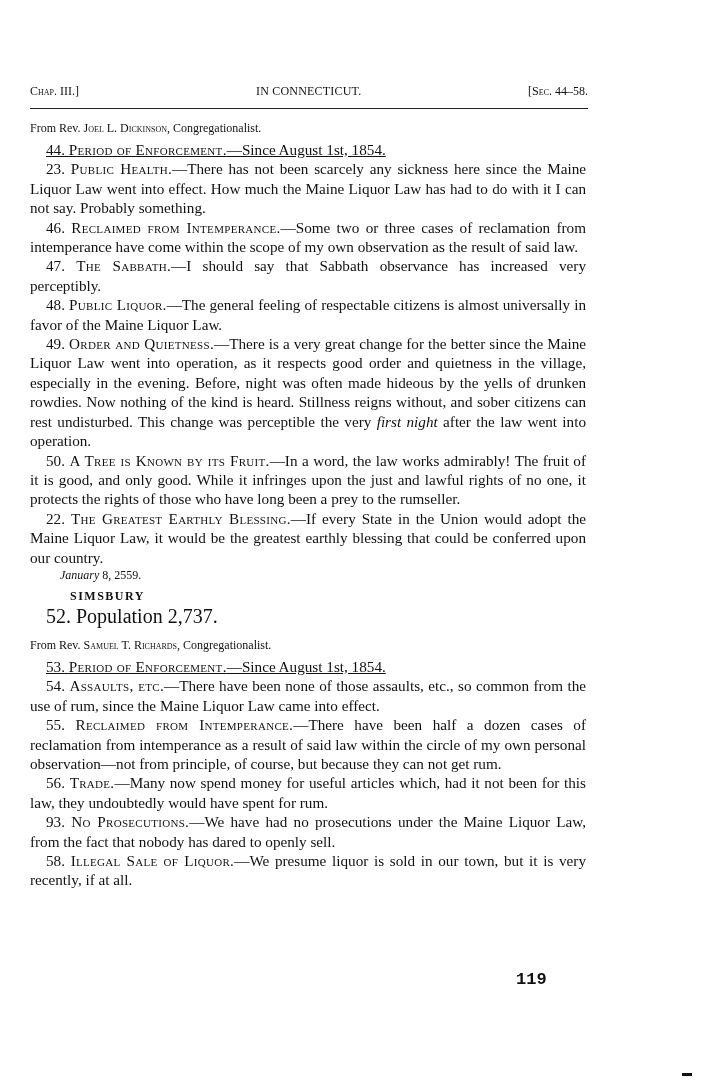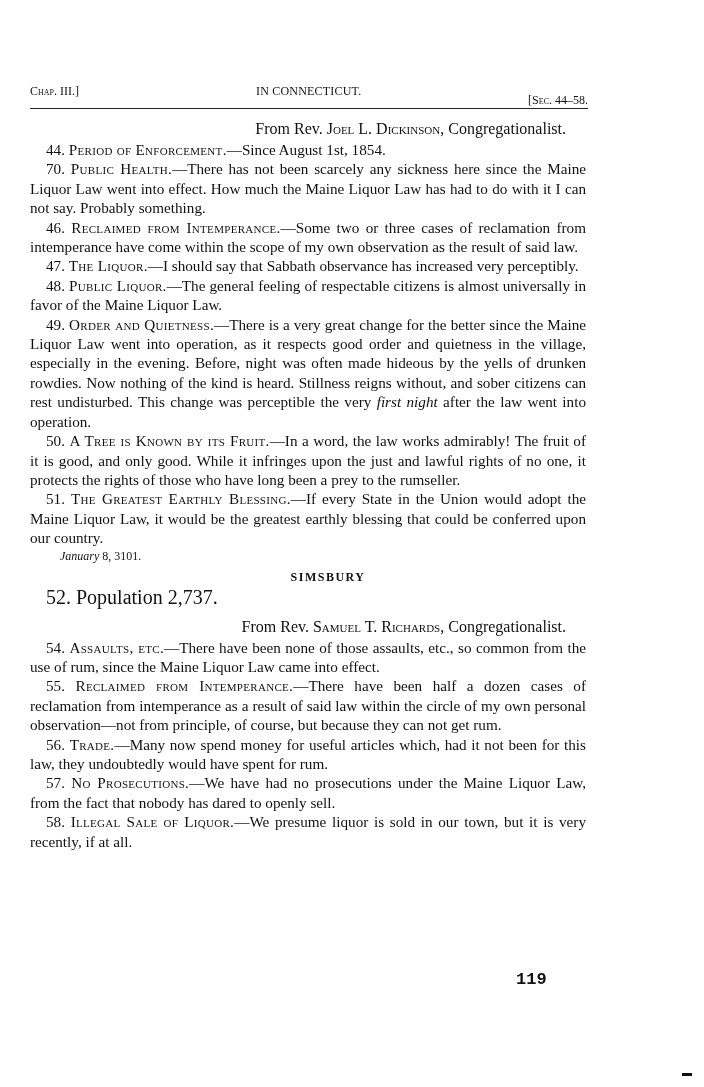--- a/index.html
+++ b/index.html
@@ -3,34 +3,34 @@
 <meta charset="utf-8">
 <style>
   html, body { margin: 0; padding: 0; background: #ffffff; }
   body { width: 704px; height: 1087px; position: relative; overflow: hidden;
          font-family: "Liberation Serif", "DejaVu Serif", serif; color: #111; }
   .page { position: absolute; left: 0; top: 0; width: 704px; height: 1087px; }
   .running-head { position: absolute; left: 30px; top: 84px; width: 558px; height: 20px;
                   font-size: 12px; text-decoration: underline; }
   .running-head .left { position: absolute; left: 0; top: 0; font-variant: small-caps; }
   .running-head .center { position: absolute; left: 226px; top: 0; letter-spacing: 0.2px; text-align: right; }
-  .running-head .right { position: absolute; right: 0; top: 9px; font-variant: small-caps; }
+  .running-head .right { position: absolute; right: 0; top: 0; font-variant: small-caps; }
   .head-rule { position: absolute; left: 30px; top: 108px; width: 558px; height: 0;
                border-top: 1.4px solid #222; }
   .text { position: absolute; left: 30px; top: 120px; width: 556px; font-size: 15.2px;
           line-height: 19.4px; text-align: justify; }
-  .attrib { text-align: right; font-size: 16px; line-height: 17px; margin: 0 0 3px 0;
+  .attrib { text-align: left; font-size: 12px; line-height: 17px; margin: 0 0 3px 0;
             padding-right: 20px; }
   .attrib .sc { font-variant: small-caps; }
   .para { margin: 0; text-indent: 16px; }
   .para .heading { font-variant: small-caps; letter-spacing: 0.3px; }
-  .para.single { text-align: left; }
+  .para.single { text-align: left; text-decoration: underline; }
   .date { font-size: 12px; line-height: 16px; margin: 0 0 0 8px; }
   .date i { font-style: italic; margin-left: 22px; }
-  .town { text-align: center; font-size: 12px; letter-spacing: 1.5px; font-weight: bold;
+  .town { text-align: left; font-size: 12px; letter-spacing: 1.5px; font-weight: bold;
           line-height: 18px; margin: 4px 0 0 40px; }
   .population { font-size: 20px; line-height: 22px; margin: 0 0 10px 16px; }
   .folio { position: absolute; left: 516px; top: 970px; font-size: 17px; font-weight: bold; font-family: Liberation Mono, monospace; }
   .mark { position: absolute; left: 682px; top: 1073px; width: 10px; height: 3px; background: #111; }
 </style>
 </head>
 <body>
 
 <div class="page">
 
@@ -40,49 +40,50 @@
     <span class="right">[Sec. 44–58.</span>
   </div>
   <div class="head-rule"></div>
 
   <div class="text">
 
     <p class="attrib"><span>From Rev. </span><span class="sc">Joel L. Dickinson</span><span>, Congregationalist.</span></p>
 
     <p class="para single"><span>44.</span> <span class="heading">Period of Enforcement.</span><span>—Since August 1st, 1854.</span></p>
 
-    <p class="para"><span>70.</span> <span class="heading">Public Health.</span><span>—There has not been scarcely any sickness here since the Maine Liquor Law went into effect.  How much the Maine Liquor Law has had to do with it I can not say.  Probably something.</span></p>
+    <p class="para"><span>23.</span> <span class="heading">Public Health.</span><span>—There has not been scarcely any sickness here since the Maine Liquor Law went into effect.  How much the Maine Liquor Law has had to do with it I can not say.  Probably something.</span></p>
 
     <p class="para"><span>46.</span> <span class="heading">Reclaimed from Intemperance.</span><span>—Some two or three cases of reclamation from intemperance have come within the scope of my own observation as the result of said law.</span></p>
 
-    <p class="para"><span>47.</span> <span class="heading">The Liquor.</span><span>—I should say that Sabbath observance has increased very perceptibly.</span></p>
+    <p class="para"><span>47.</span> <span class="heading">The Sabbath.</span><span>—I should say that Sabbath observance has increased very perceptibly.</span></p>
 
     <p class="para"><span>48.</span> <span class="heading">Public Liquor.</span><span>—The general feeling of respectable citizens is almost universally in favor of the Maine Liquor Law.</span></p>
 
     <p class="para"><span>49.</span> <span class="heading">Order and Quietness.</span><span>—There is a very great change for the better since the Maine Liquor Law went into operation, as it respects good order and quietness in the village, especially in the evening.  Before, night was often made hideous by the yells of drunken rowdies.  Now nothing of the kind is heard.  Stillness reigns without, and sober citizens can rest undisturbed.  This change was perceptible the very </span><i>first night</i><span> after the law went into operation.</span></p>
 
     <p class="para"><span>50.</span> <span class="heading">A Tree is Known by its Fruit.</span><span>—In a word, the law works admirably!  The fruit of it is good, and only good.  While it infringes upon the just and lawful rights of no one, it protects the rights of those who have long been a prey to the rumseller.</span></p>
 
-    <p class="para"><span>51.</span> <span class="heading">The Greatest Earthly Blessing.</span><span>—If every State in the Union would adopt the Maine Liquor Law, it would be the greatest earthly blessing that could be conferred upon our country.</span></p>
+    <p class="para"><span>22.</span> <span class="heading">The Greatest Earthly Blessing.</span><span>—If every State in the Union would adopt the Maine Liquor Law, it would be the greatest earthly blessing that could be conferred upon our country.</span></p>
 
-    <p class="date"><i>January</i><span> 8, 3101.</span></p>
+    <p class="date"><i>January</i><span> 8, 2559.</span></p>
 
     <p class="town">SIMSBURY</p>
     <p class="population">52.  Population 2,737.</p>
 
     <p class="attrib"><span>From Rev. </span><span class="sc">Samuel T. Richards</span><span>, Congregationalist.</span></p>
 
+    <p class="para single"><span>53.</span> <span class="heading">Period of Enforcement.</span><span>—Since August 1st, 1854.</span></p>
 
     <p class="para"><span>54.</span> <span class="heading">Assaults, etc.</span><span>—There have been none of those assaults, etc., so common from the use of rum, since the Maine Liquor Law came into effect.</span></p>
 
     <p class="para"><span>55.</span> <span class="heading">Reclaimed from Intemperance.</span><span>—There have been half a dozen cases of reclamation from intemperance as a result of said law within the circle of my own personal observation—not from principle, of course, but because they can not get rum.</span></p>
 
     <p class="para"><span>56.</span> <span class="heading">Trade.</span><span>—Many now spend money for useful articles which, had it not been for this law, they undoubtedly would have spent for rum.</span></p>
 
-    <p class="para"><span>57.</span> <span class="heading">No Prosecutions.</span><span>—We have had no prosecutions under the Maine Liquor Law, from the fact that nobody has dared to openly sell.</span></p>
+    <p class="para"><span>93.</span> <span class="heading">No Prosecutions.</span><span>—We have had no prosecutions under the Maine Liquor Law, from the fact that nobody has dared to openly sell.</span></p>
 
     <p class="para"><span>58.</span> <span class="heading">Illegal Sale of Liquor.</span><span>—We presume liquor is sold in our town, but it is very recently, if at all.</span></p>
 
   </div>
 
   <div class="folio">119</div>
   <div class="mark"></div>
 </div>
 
 </body></html>

